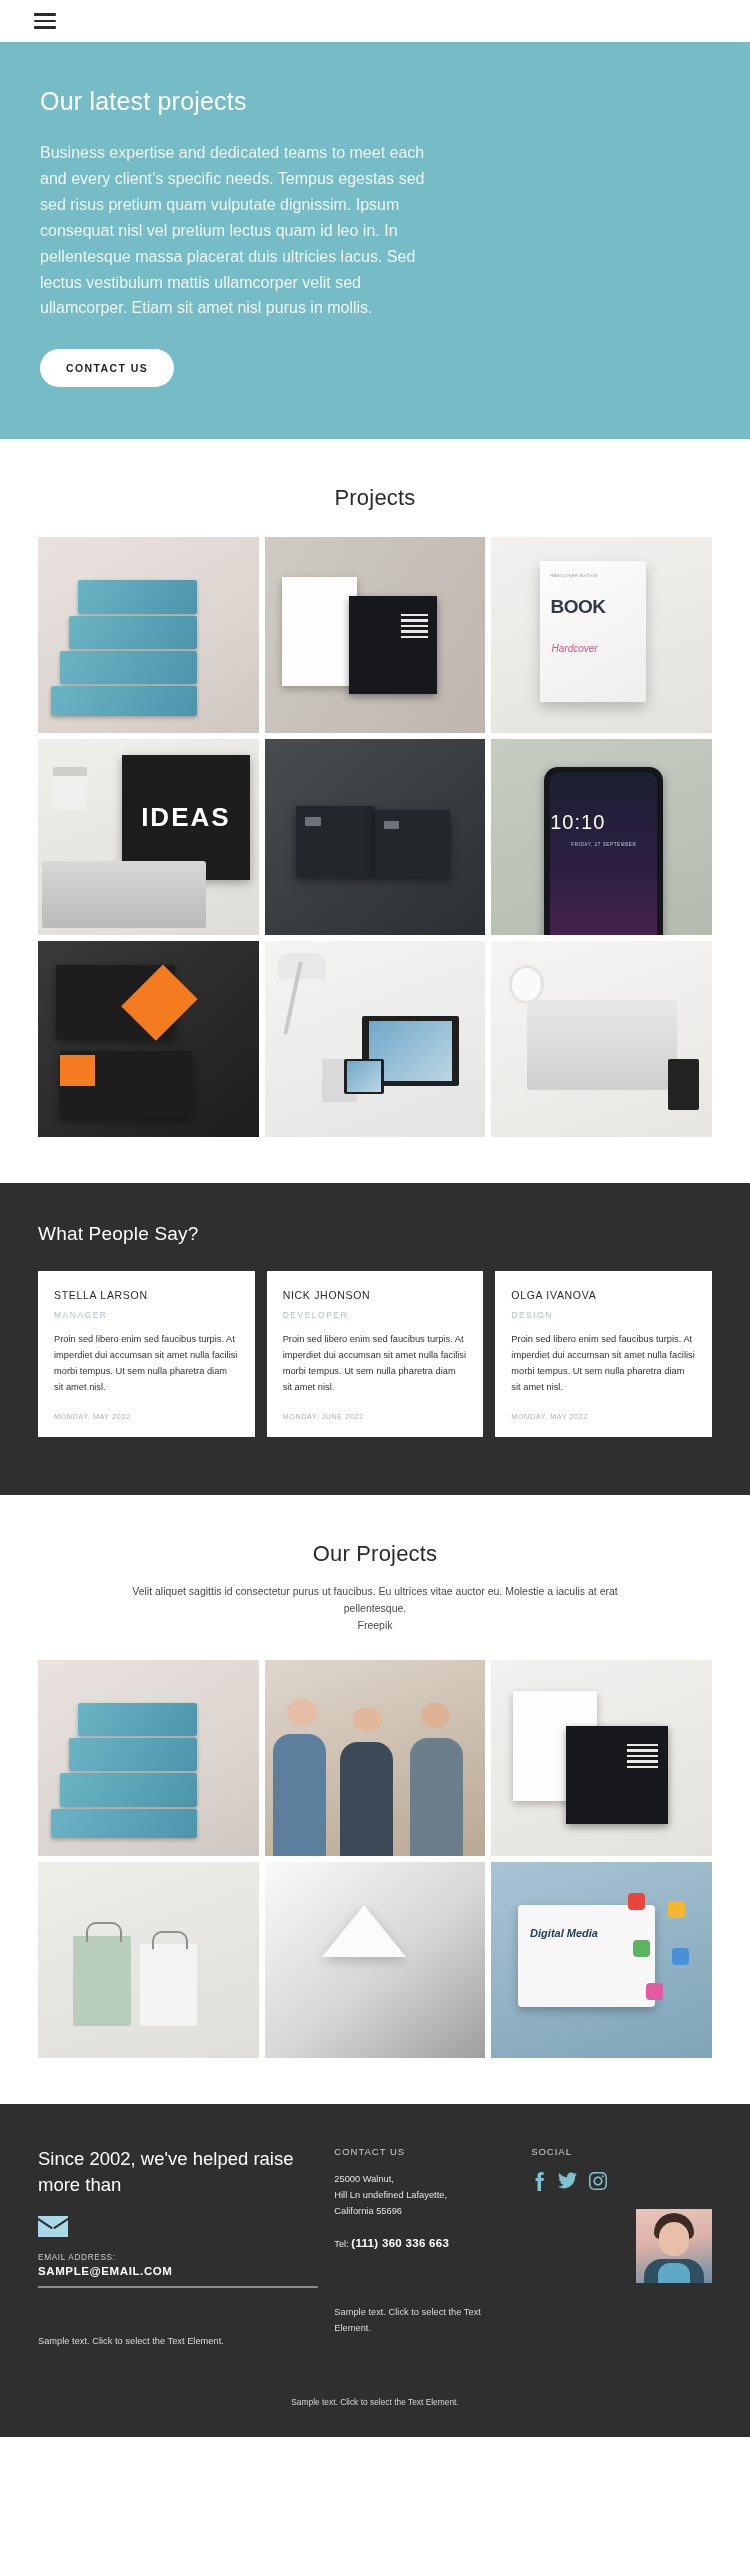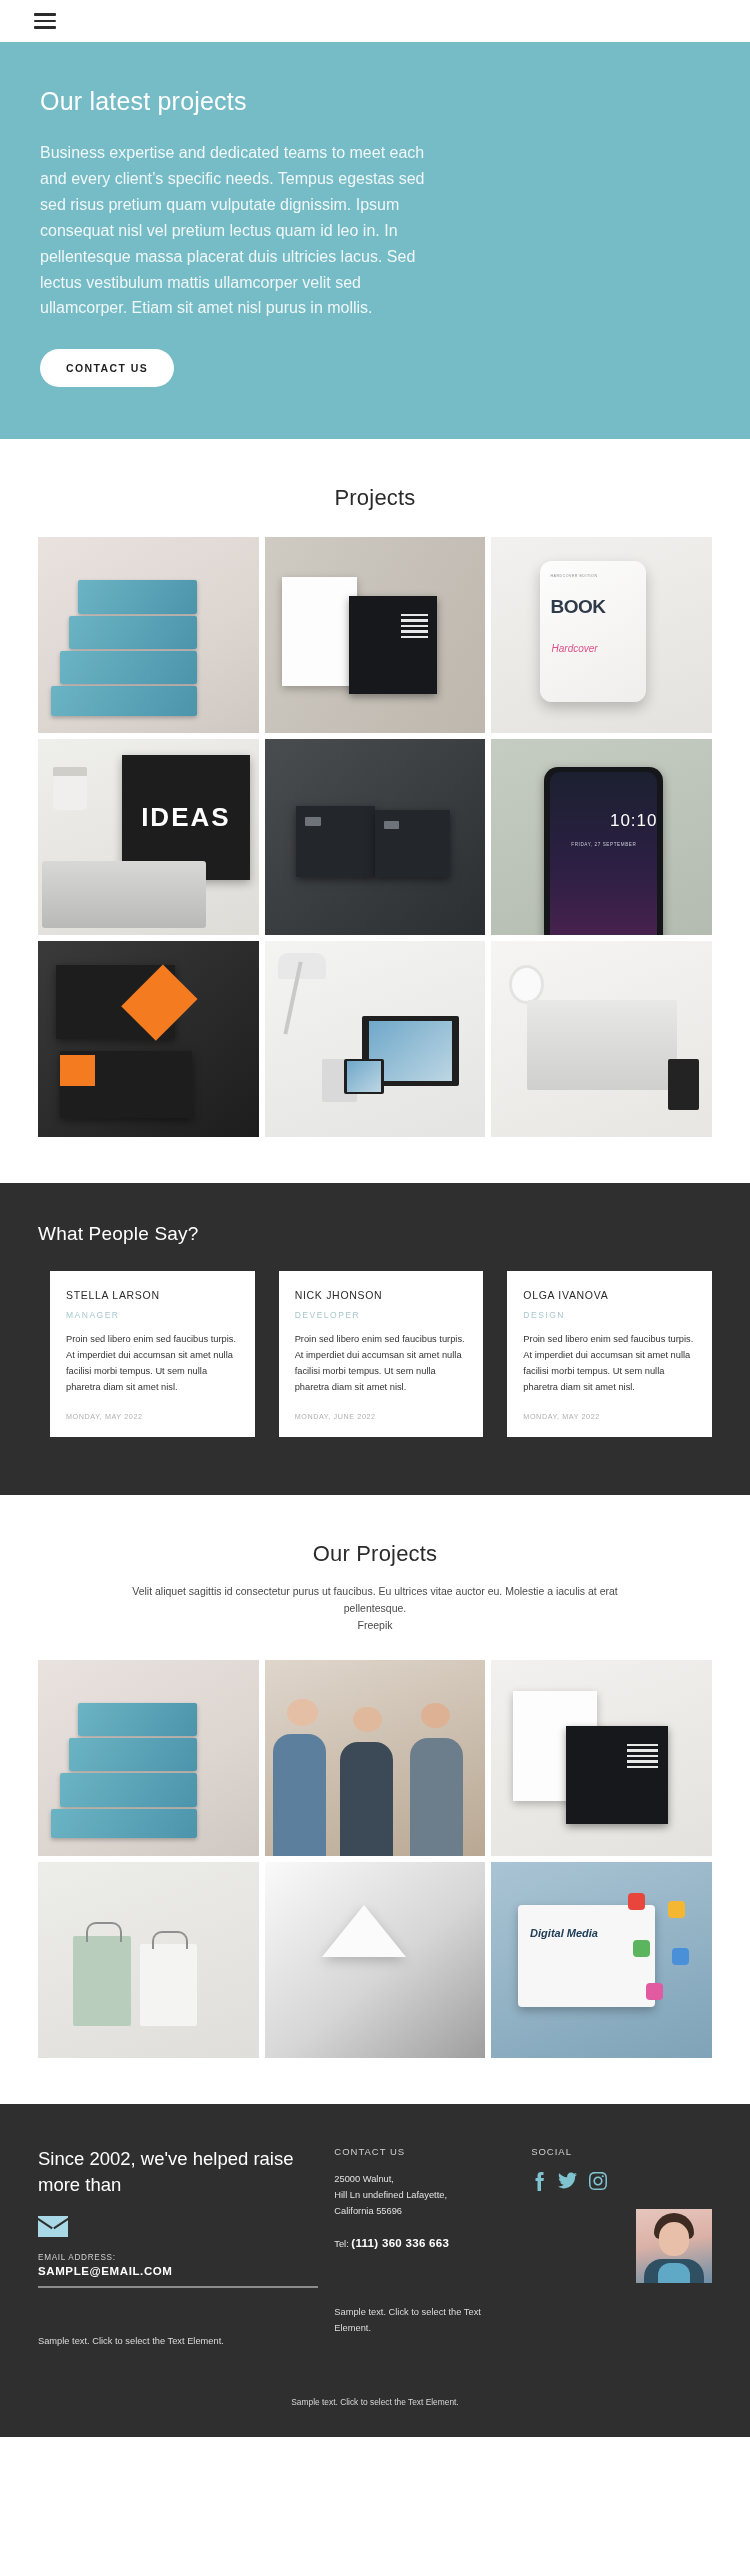--- a/index.html
+++ b/index.html
@@ -123,21 +123,20 @@
     display: grid;
     grid-template-columns: repeat(3, 1fr);
     gap: 12px;
   }
   .card {
     background: #ffffff;
     padding: 18px 16px 16px 16px;
     min-height: 145px;
     display: flex;
     flex-direction: column;
-    margin-left: 12px;
   }
   .card-name {
     font-size: 10.5px;
     letter-spacing: 0.7px;
     color: #2b2b2b;
     margin-bottom: 9px;
   }
   .card-role {
     font-size: 8.5px;
     letter-spacing: 1.5px;
@@ -306,22 +305,22 @@
     box-shadow: 0 3px 10px rgba(0,0,0,.35);
   }
   .phone-screen {
     position: absolute; left: 5%; top: 3%;
     width: 90%; height: 97%;
     background: linear-gradient(180deg,#1b2030 0%,#2d1f44 55%,#4b2350 100%);
     border-radius: 10px 10px 0 0;
   }
   .phone-time {
     position: absolute; top: 22%; width: 100%;
-    text-align: right; color: #fff;
-    font-size: 17px; font-weight: 300; letter-spacing: 1px;
+    text-align: left; color: #fff;
+    font-size: 20px; font-weight: 300; letter-spacing: 1px;
   }
   .phone-sub {
     position: absolute; top: 40%; width: 100%;
     text-align: center; color: #c9c9d6; font-size: 4.6px; letter-spacing: .6px;
   }
   .ideas-block {
     position: absolute; right: 4%; top: 8%;
     width: 58%; height: 64%;
     background: #1d1d1d;
     display: flex; align-items: center; justify-content: center;
@@ -349,21 +348,21 @@
     box-shadow: 0 3px 8px rgba(0,0,0,.45);
   }
   .orange-tag {
     position:absolute; background:#f47b20;
   }
   .book-cover {
     position:absolute; left:22%; top:12%;
     width:48%; height:72%;
     background: linear-gradient(150deg,#fdfdfd,#f0eeec);
     box-shadow: 0 6px 14px rgba(0,0,0,.22);
-    border-radius: 12px;
+    border-radius: 2px;
     text-align: right;
   }
   .book-cover .bk-ttl {
     position:absolute; left:10%; top:26%;
     font-size: 19px; font-weight:bold; color:#2f3b4a; line-height:.92; letter-spacing:-.5px;
   }
   .book-cover .bk-sub {
     position:absolute; left:11%; top:58%;
     font-size:10px; color:#e0508a; font-style:italic;
   }

